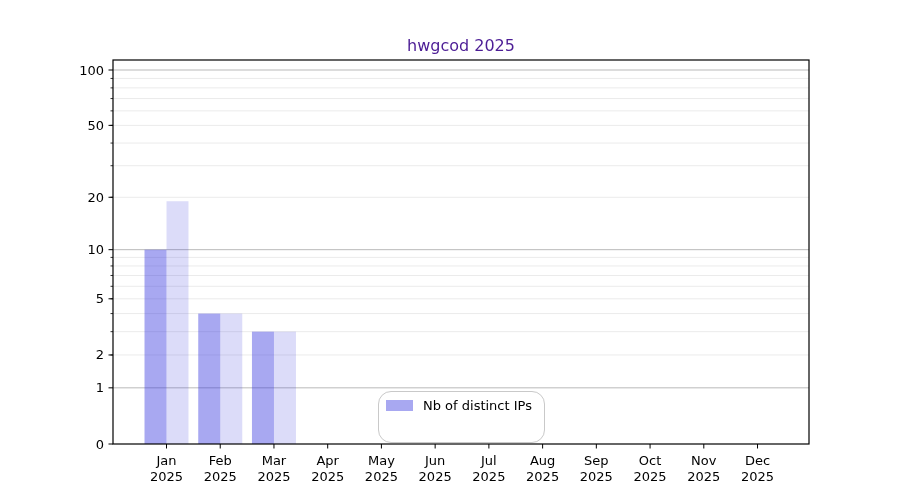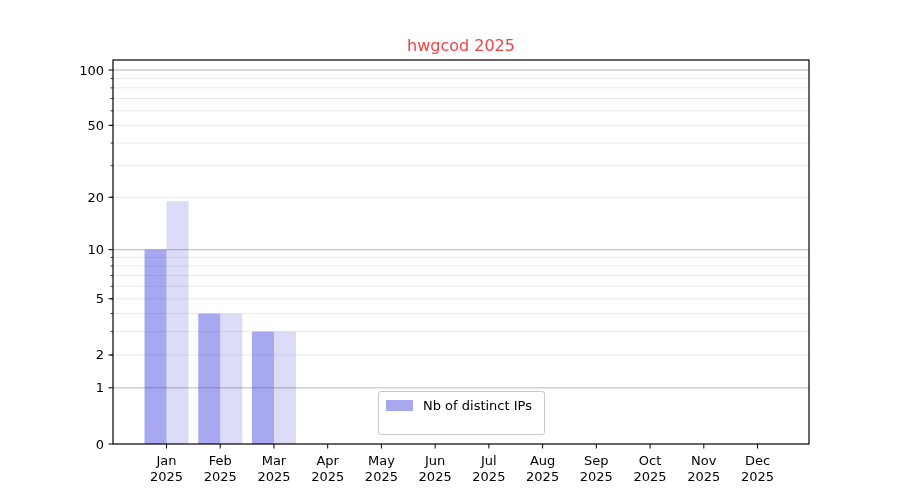--- a/index.html
+++ b/index.html
@@ -3,25 +3,25 @@
 <meta charset="utf-8">
 <style>
   html,body{margin:0;padding:0;background:#fff;}
   .screenshot{
     position:relative;width:900px;height:500px;background:#ffffff;
     font-family:"DejaVu Sans","Liberation Sans",sans-serif;overflow:hidden;
   }
   .screenshot svg{position:absolute;left:0;top:0;}
   .chart-title{
     position:absolute;left:113px;top:36px;width:696px;text-align:center;
-    font-size:16px;color:#ef4444;line-height:20px;
+    font-size:16px;color:#4c1d95;line-height:20px;
   }
   .legend{
-    position:absolute;left:378px;top:391px;width:167px;height:44px;
-    border:1px solid #c9c9c9;border-radius:3px;background:rgba(255,255,255,0.88);
+    position:absolute;left:378px;top:391px;width:167px;height:52px;
+    border:1px solid #c9c9c9;border-radius:13px;background:rgba(255,255,255,0.88);
     box-sizing:border-box;padding:5px 0 0 7px;
   }
   .legend-row{display:flex;align-items:center;height:16px;}
   .legend-swatch{width:27px;height:11px;flex:0 0 27px;}
   .legend-label{margin-left:10px;font-size:13px;color:#000;white-space:nowrap;}
 </style>
 </head>
 <body>
 
 <div class="screenshot">

